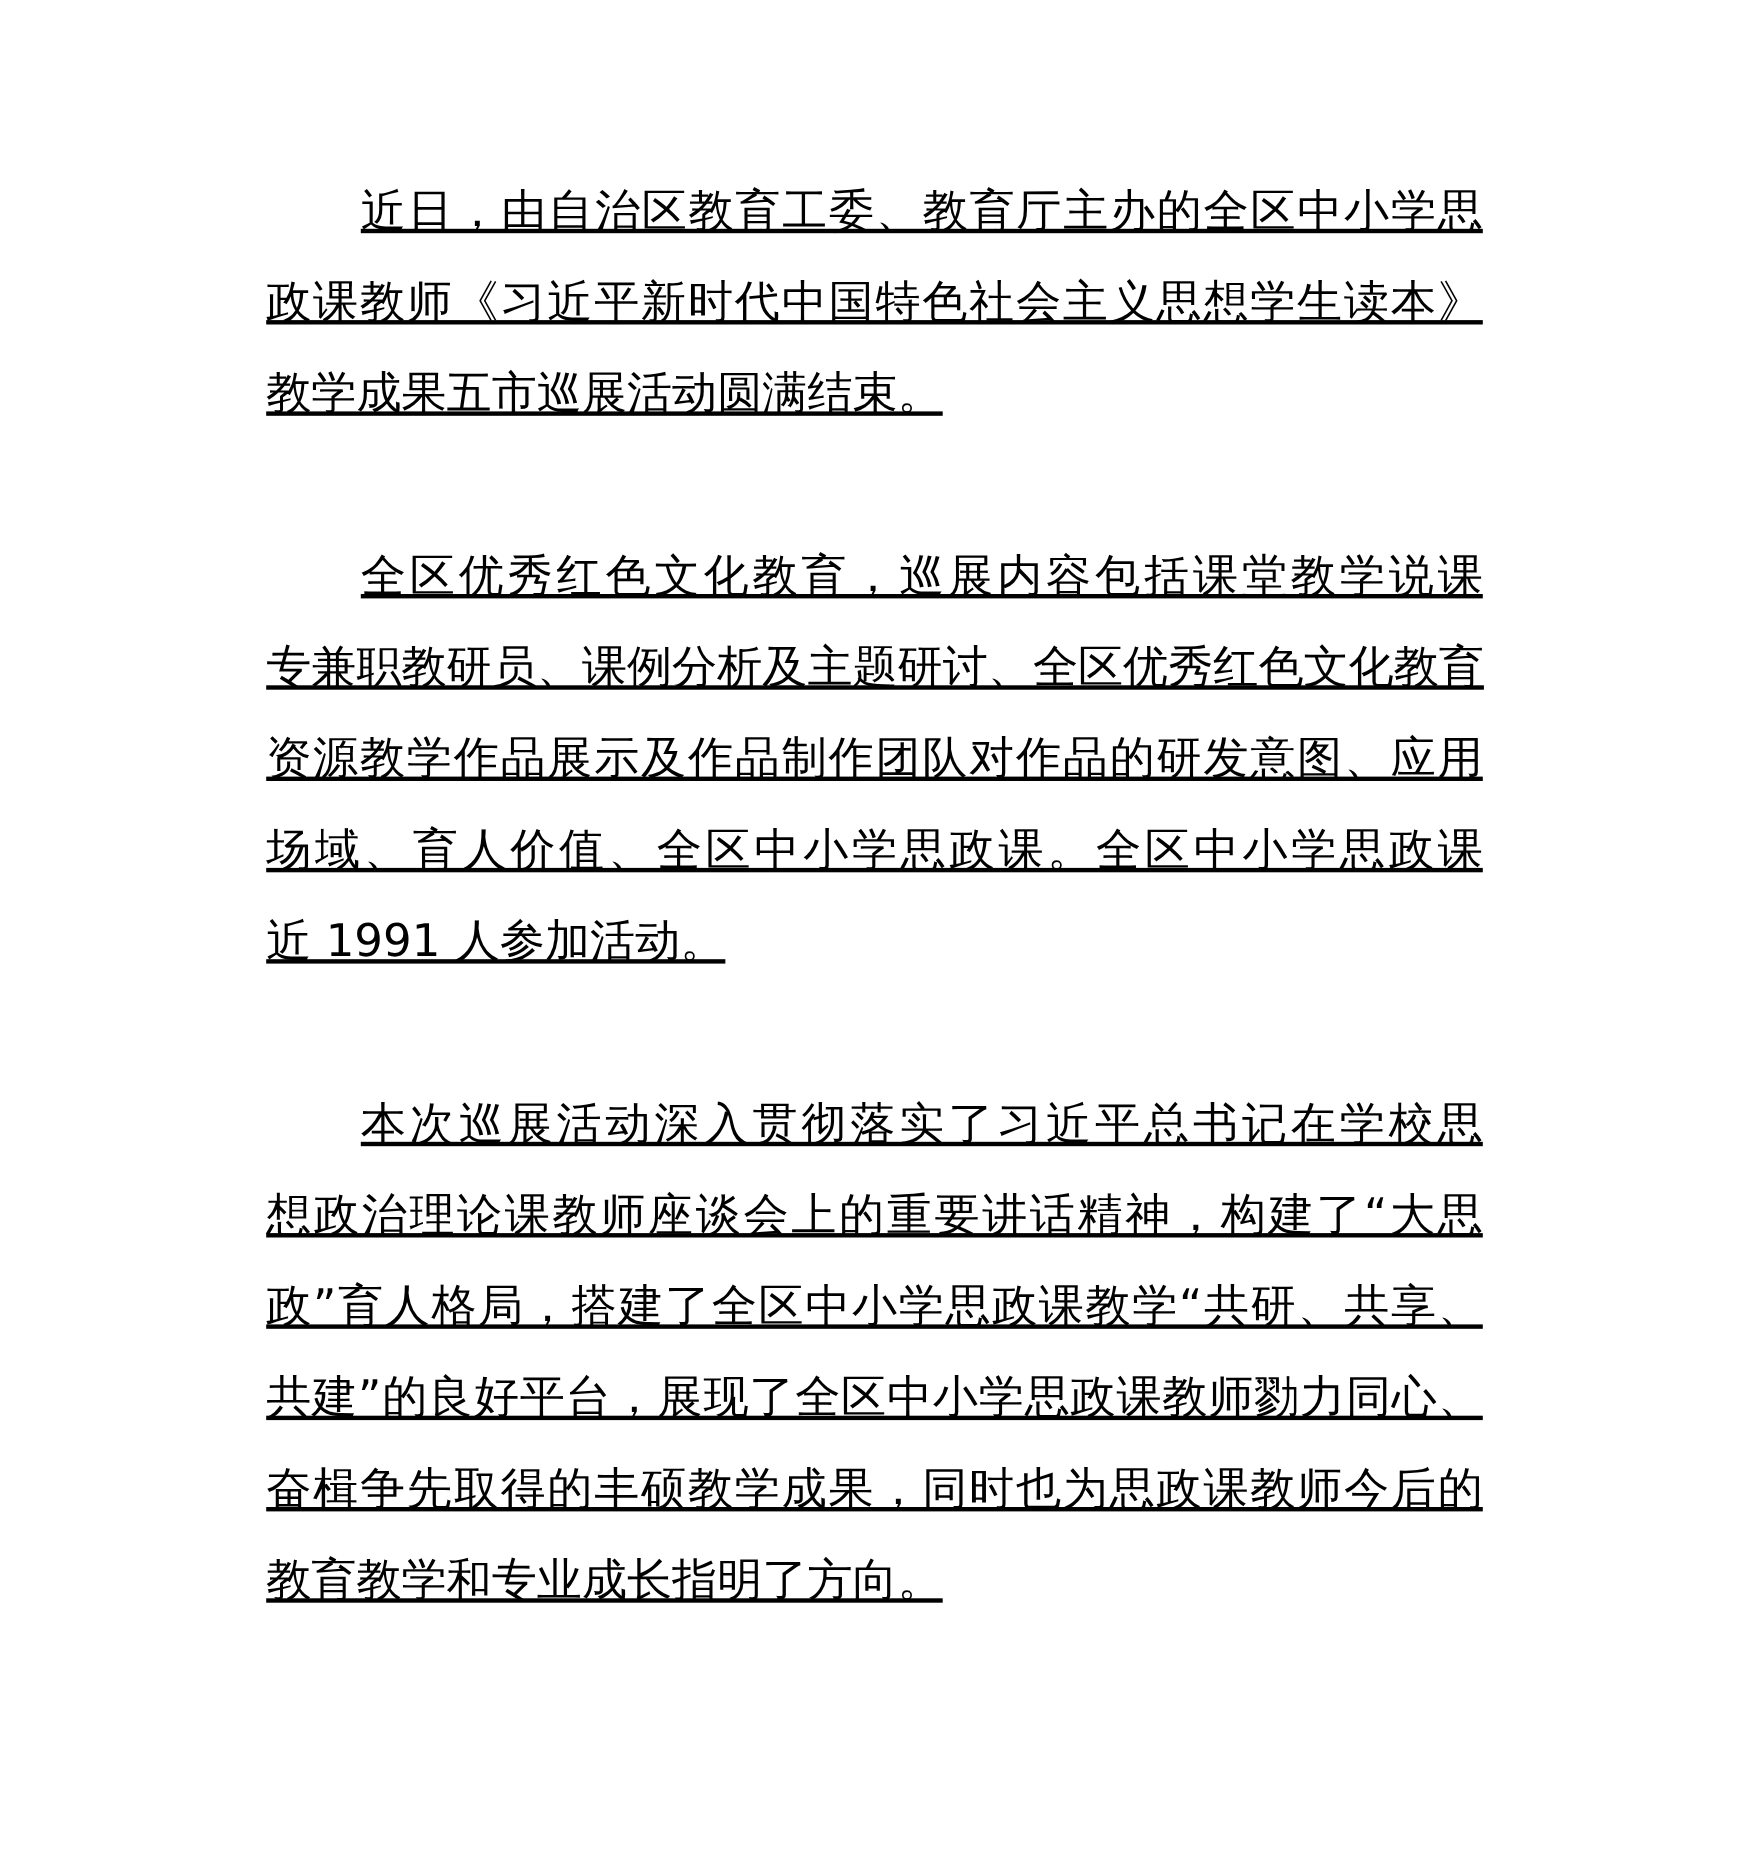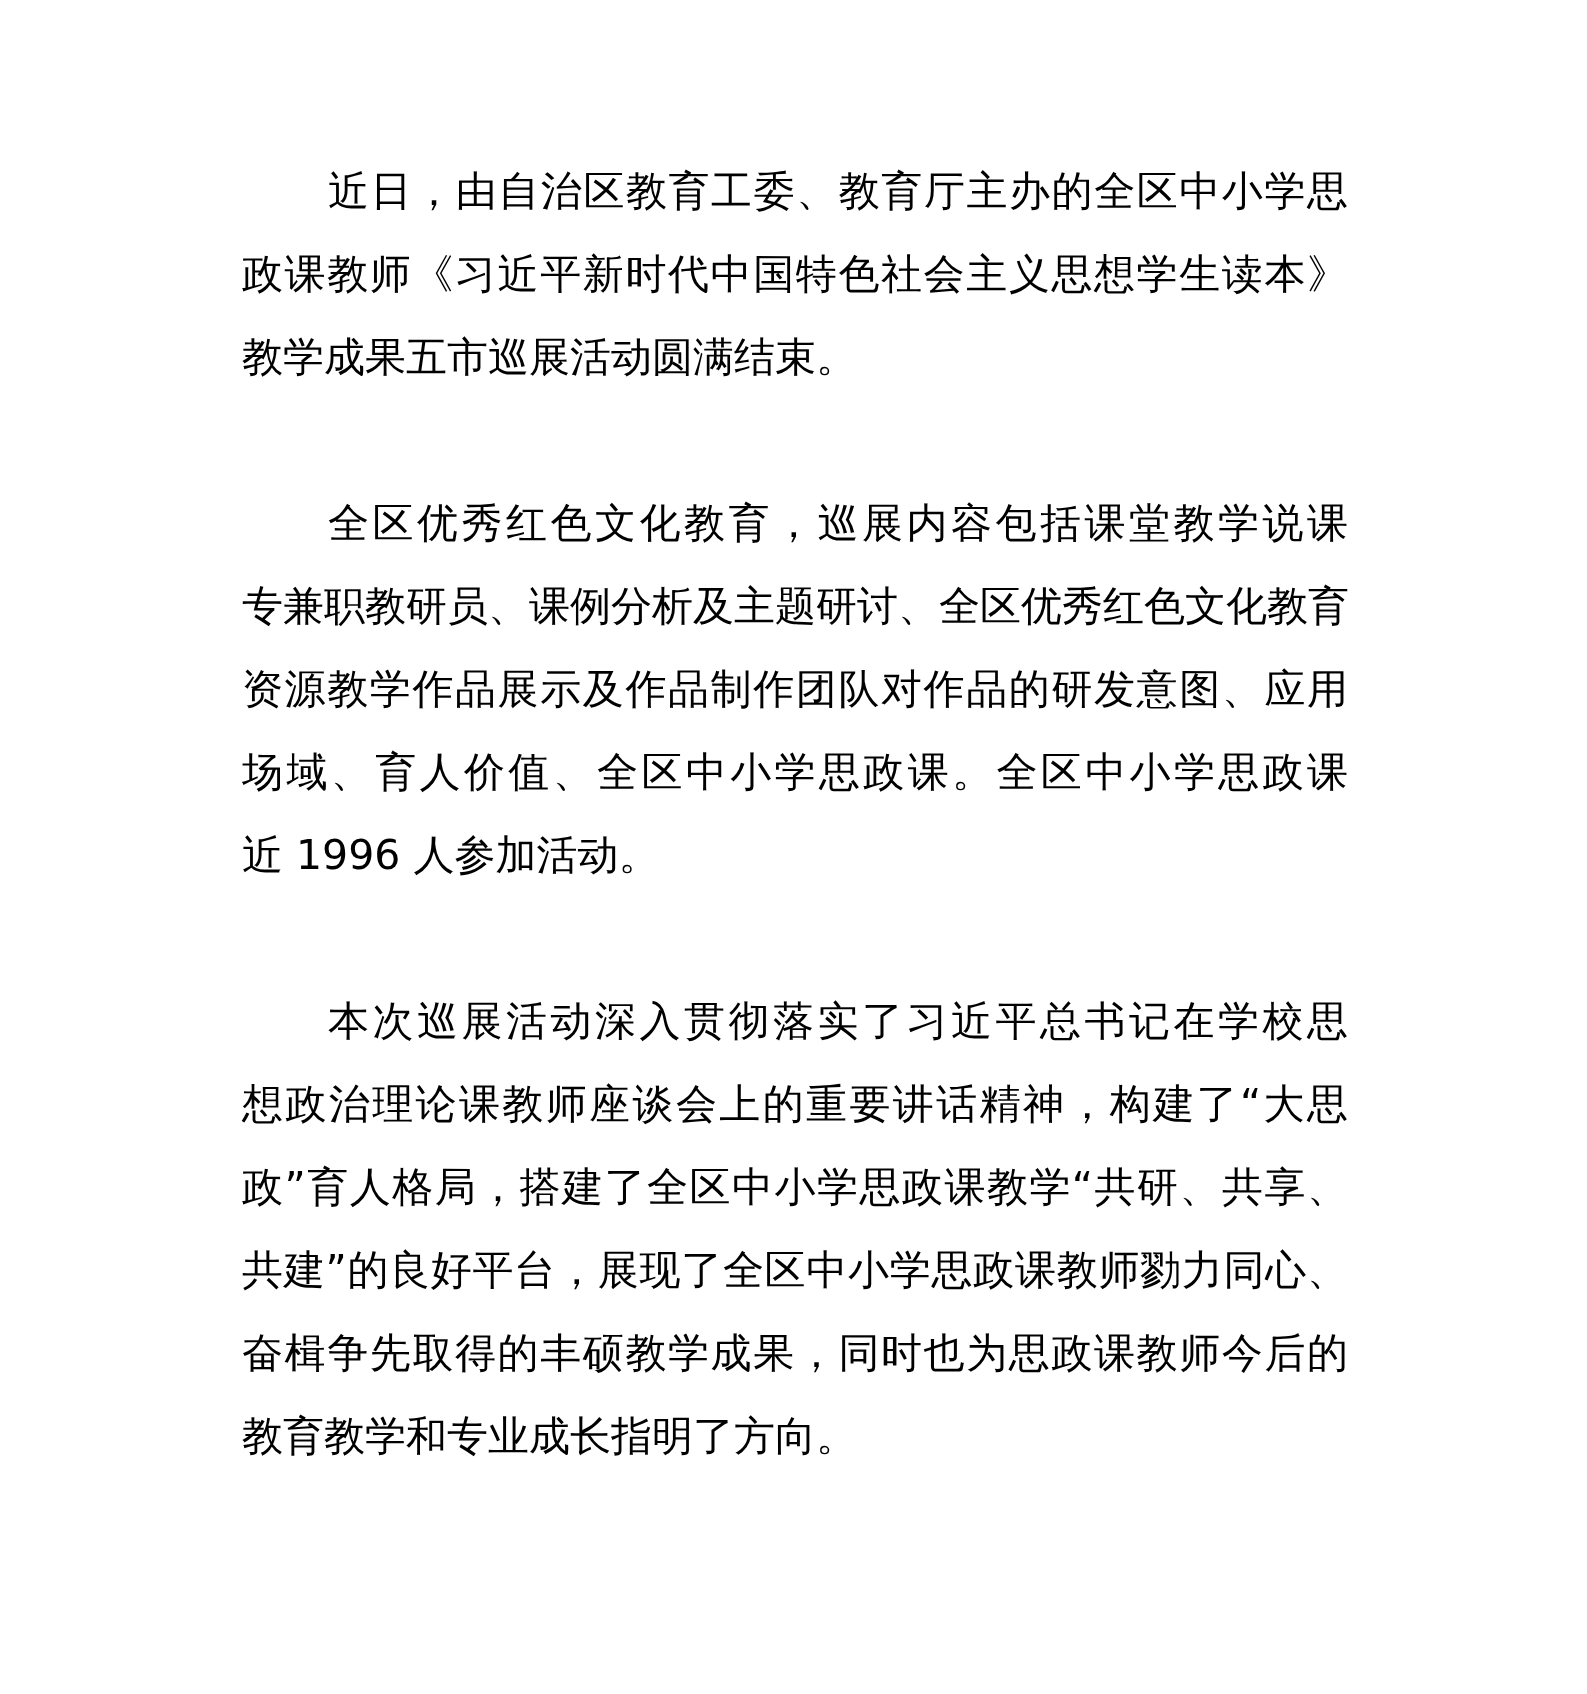--- a/index.html
+++ b/index.html
@@ -27,20 +27,21 @@
     .line {
       display: block;
       height: 83px;
       line-height: 83px;
       font-size: 41px;
       white-space: nowrap;
       text-align: justify;
       text-align-last: justify;
       letter-spacing: 0;
       overflow: visible;
+      text-decoration: underline;
     }
     .line.first {
       padding-left: 86px;
     }
     .line.last {
       text-align: right;
       text-align-last: left;
     }
   </style>
 </head>
@@ -52,21 +53,21 @@
     <span class="line first">近日，由自治区教育工委、教育厅主办的全区中小学思</span>
     <span class="line">政课教师《习近平新时代中国特色社会主义思想学生读本》</span>
     <span class="line last">教学成果五市巡展活动圆满结束。</span>
   </p>
 
   <p class="para">
     <span class="line first">全区优秀红色文化教育，巡展内容包括课堂教学说课</span>
     <span class="line">专兼职教研员、课例分析及主题研讨、全区优秀红色文化教育</span>
     <span class="line">资源教学作品展示及作品制作团队对作品的研发意图、应用</span>
     <span class="line">场域、育人价值、全区中小学思政课。全区中小学思政课</span>
-    <span class="line last">近 1996 人参加活动。</span>
+    <span class="line last">近 1991 人参加活动。</span>
   </p>
 
   <p class="para">
     <span class="line first">本次巡展活动深入贯彻落实了习近平总书记在学校思</span>
     <span class="line">想政治理论课教师座谈会上的重要讲话精神，构建了“大思</span>
     <span class="line">政”育人格局，搭建了全区中小学思政课教学“共研、共享、</span>
     <span class="line">共建”的良好平台，展现了全区中小学思政课教师勠力同心、</span>
     <span class="line">奋楫争先取得的丰硕教学成果，同时也为思政课教师今后的</span>
     <span class="line last">教育教学和专业成长指明了方向。</span>
   </p>

